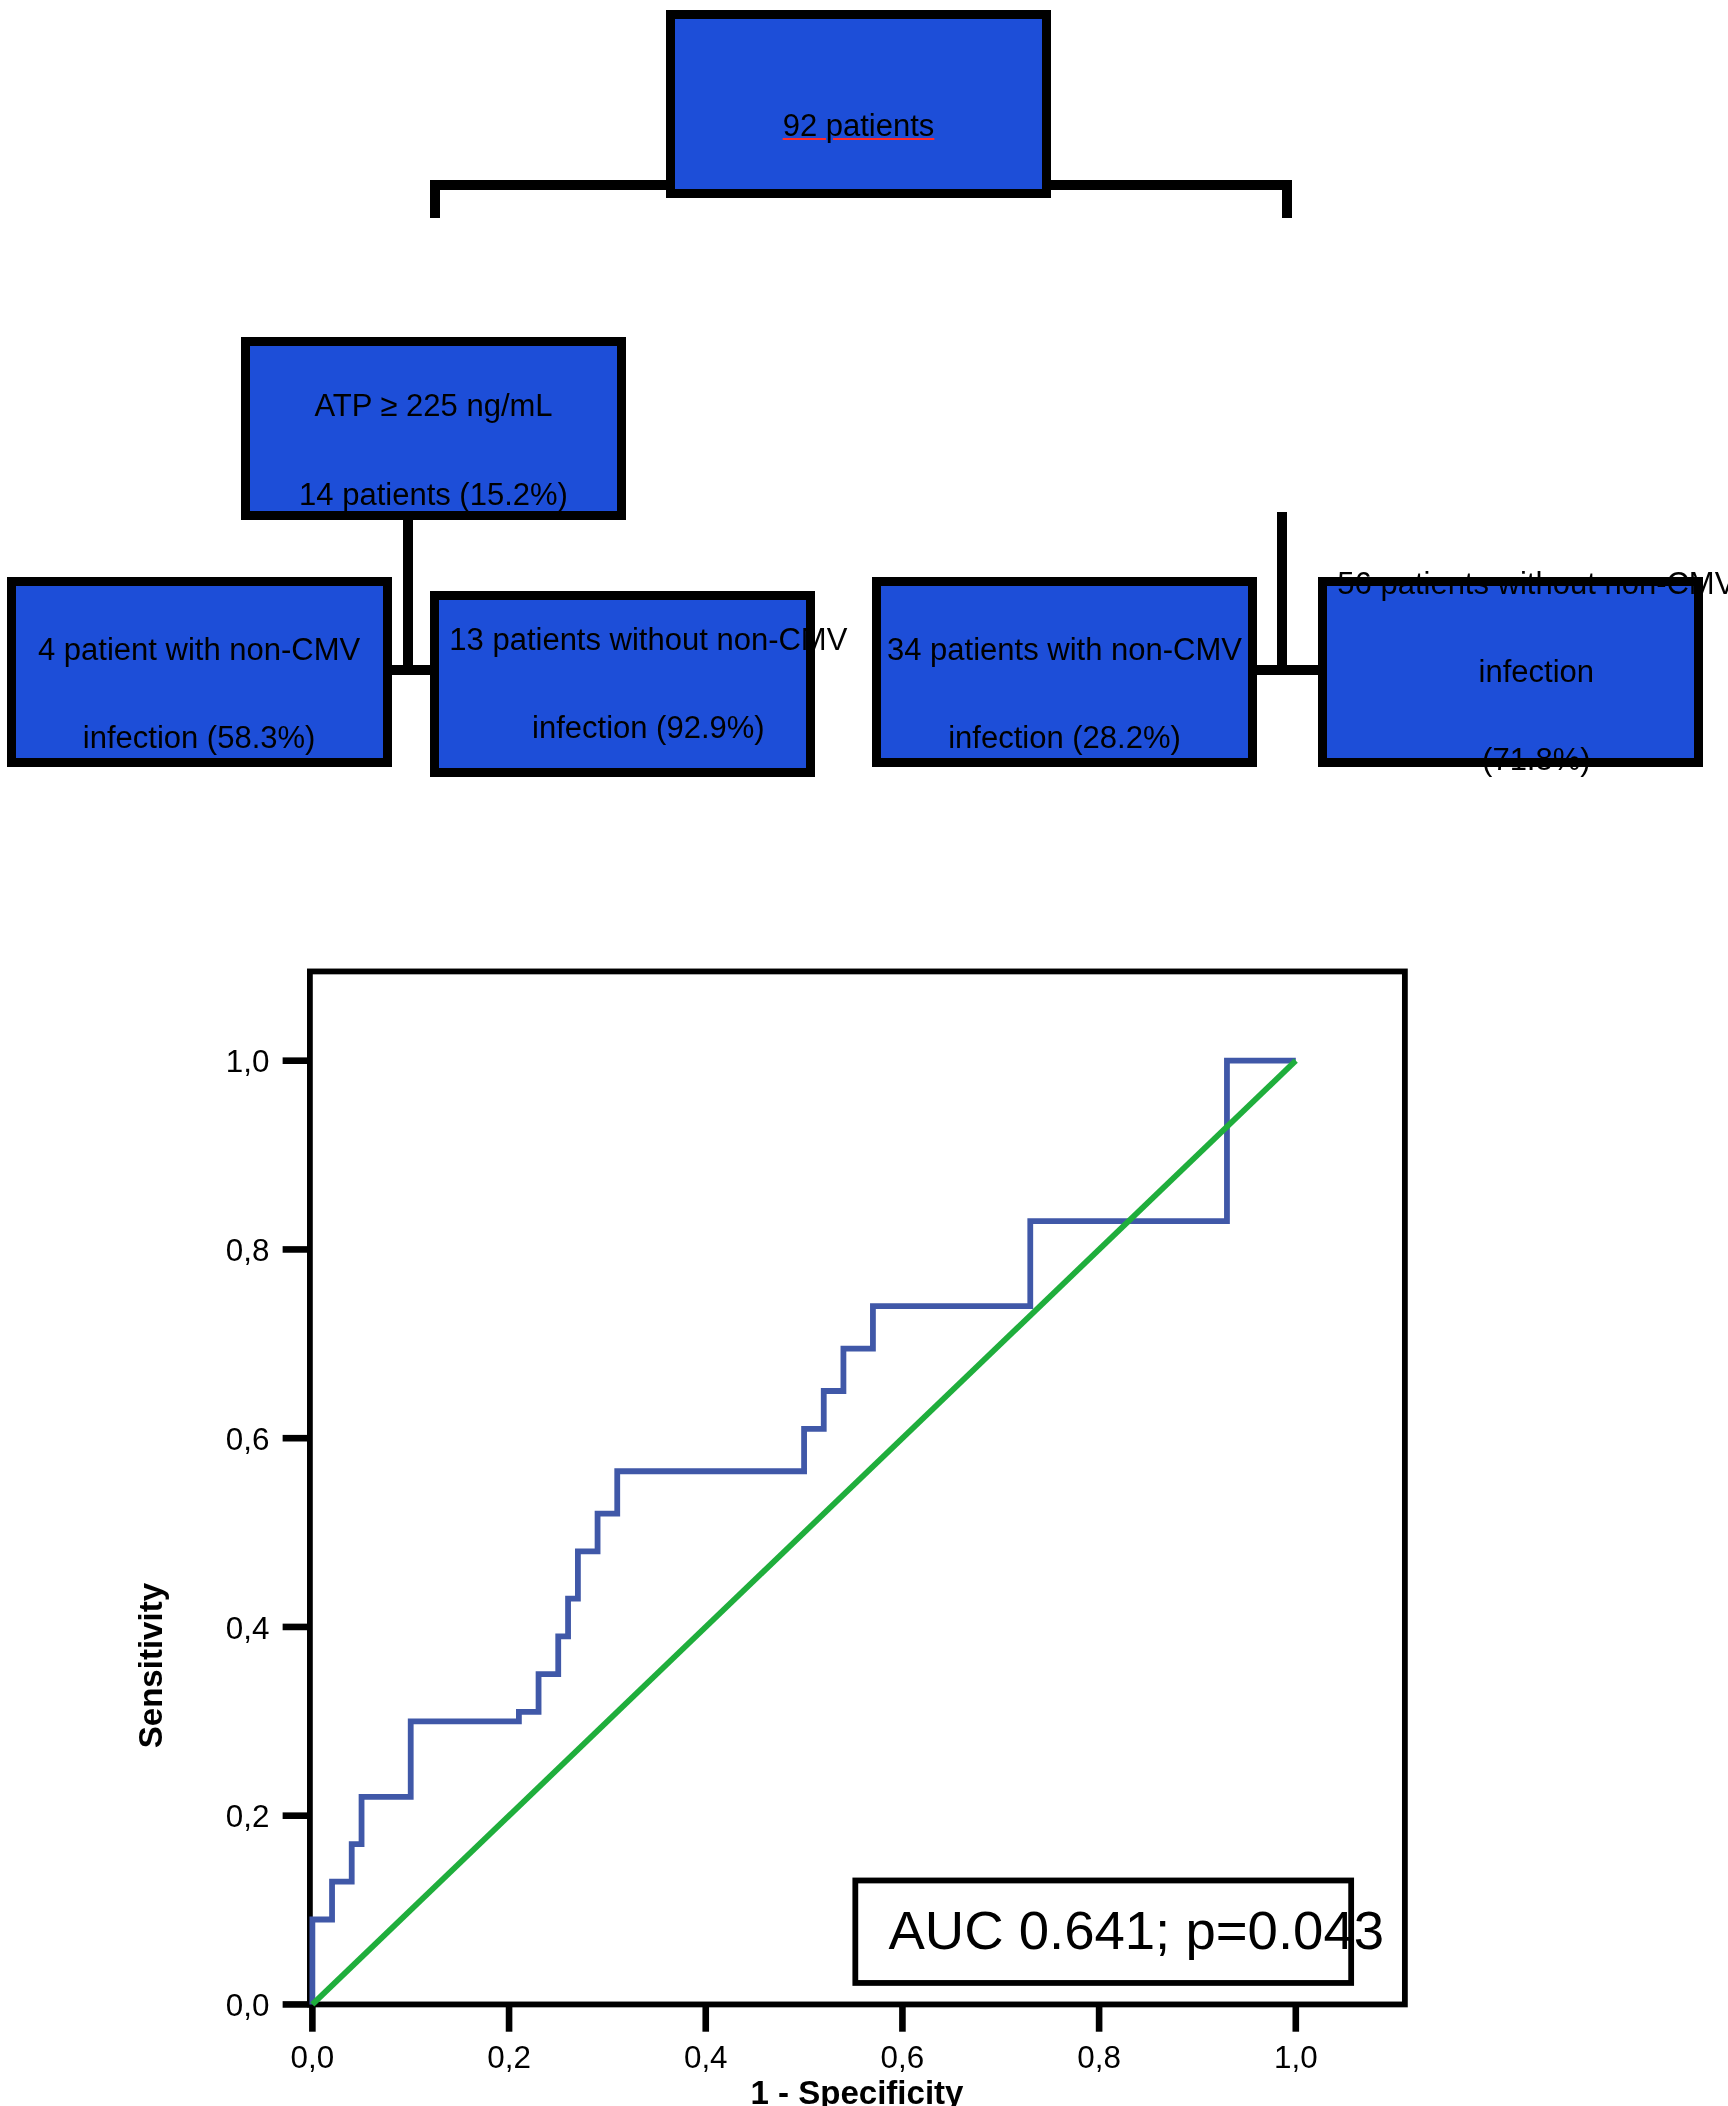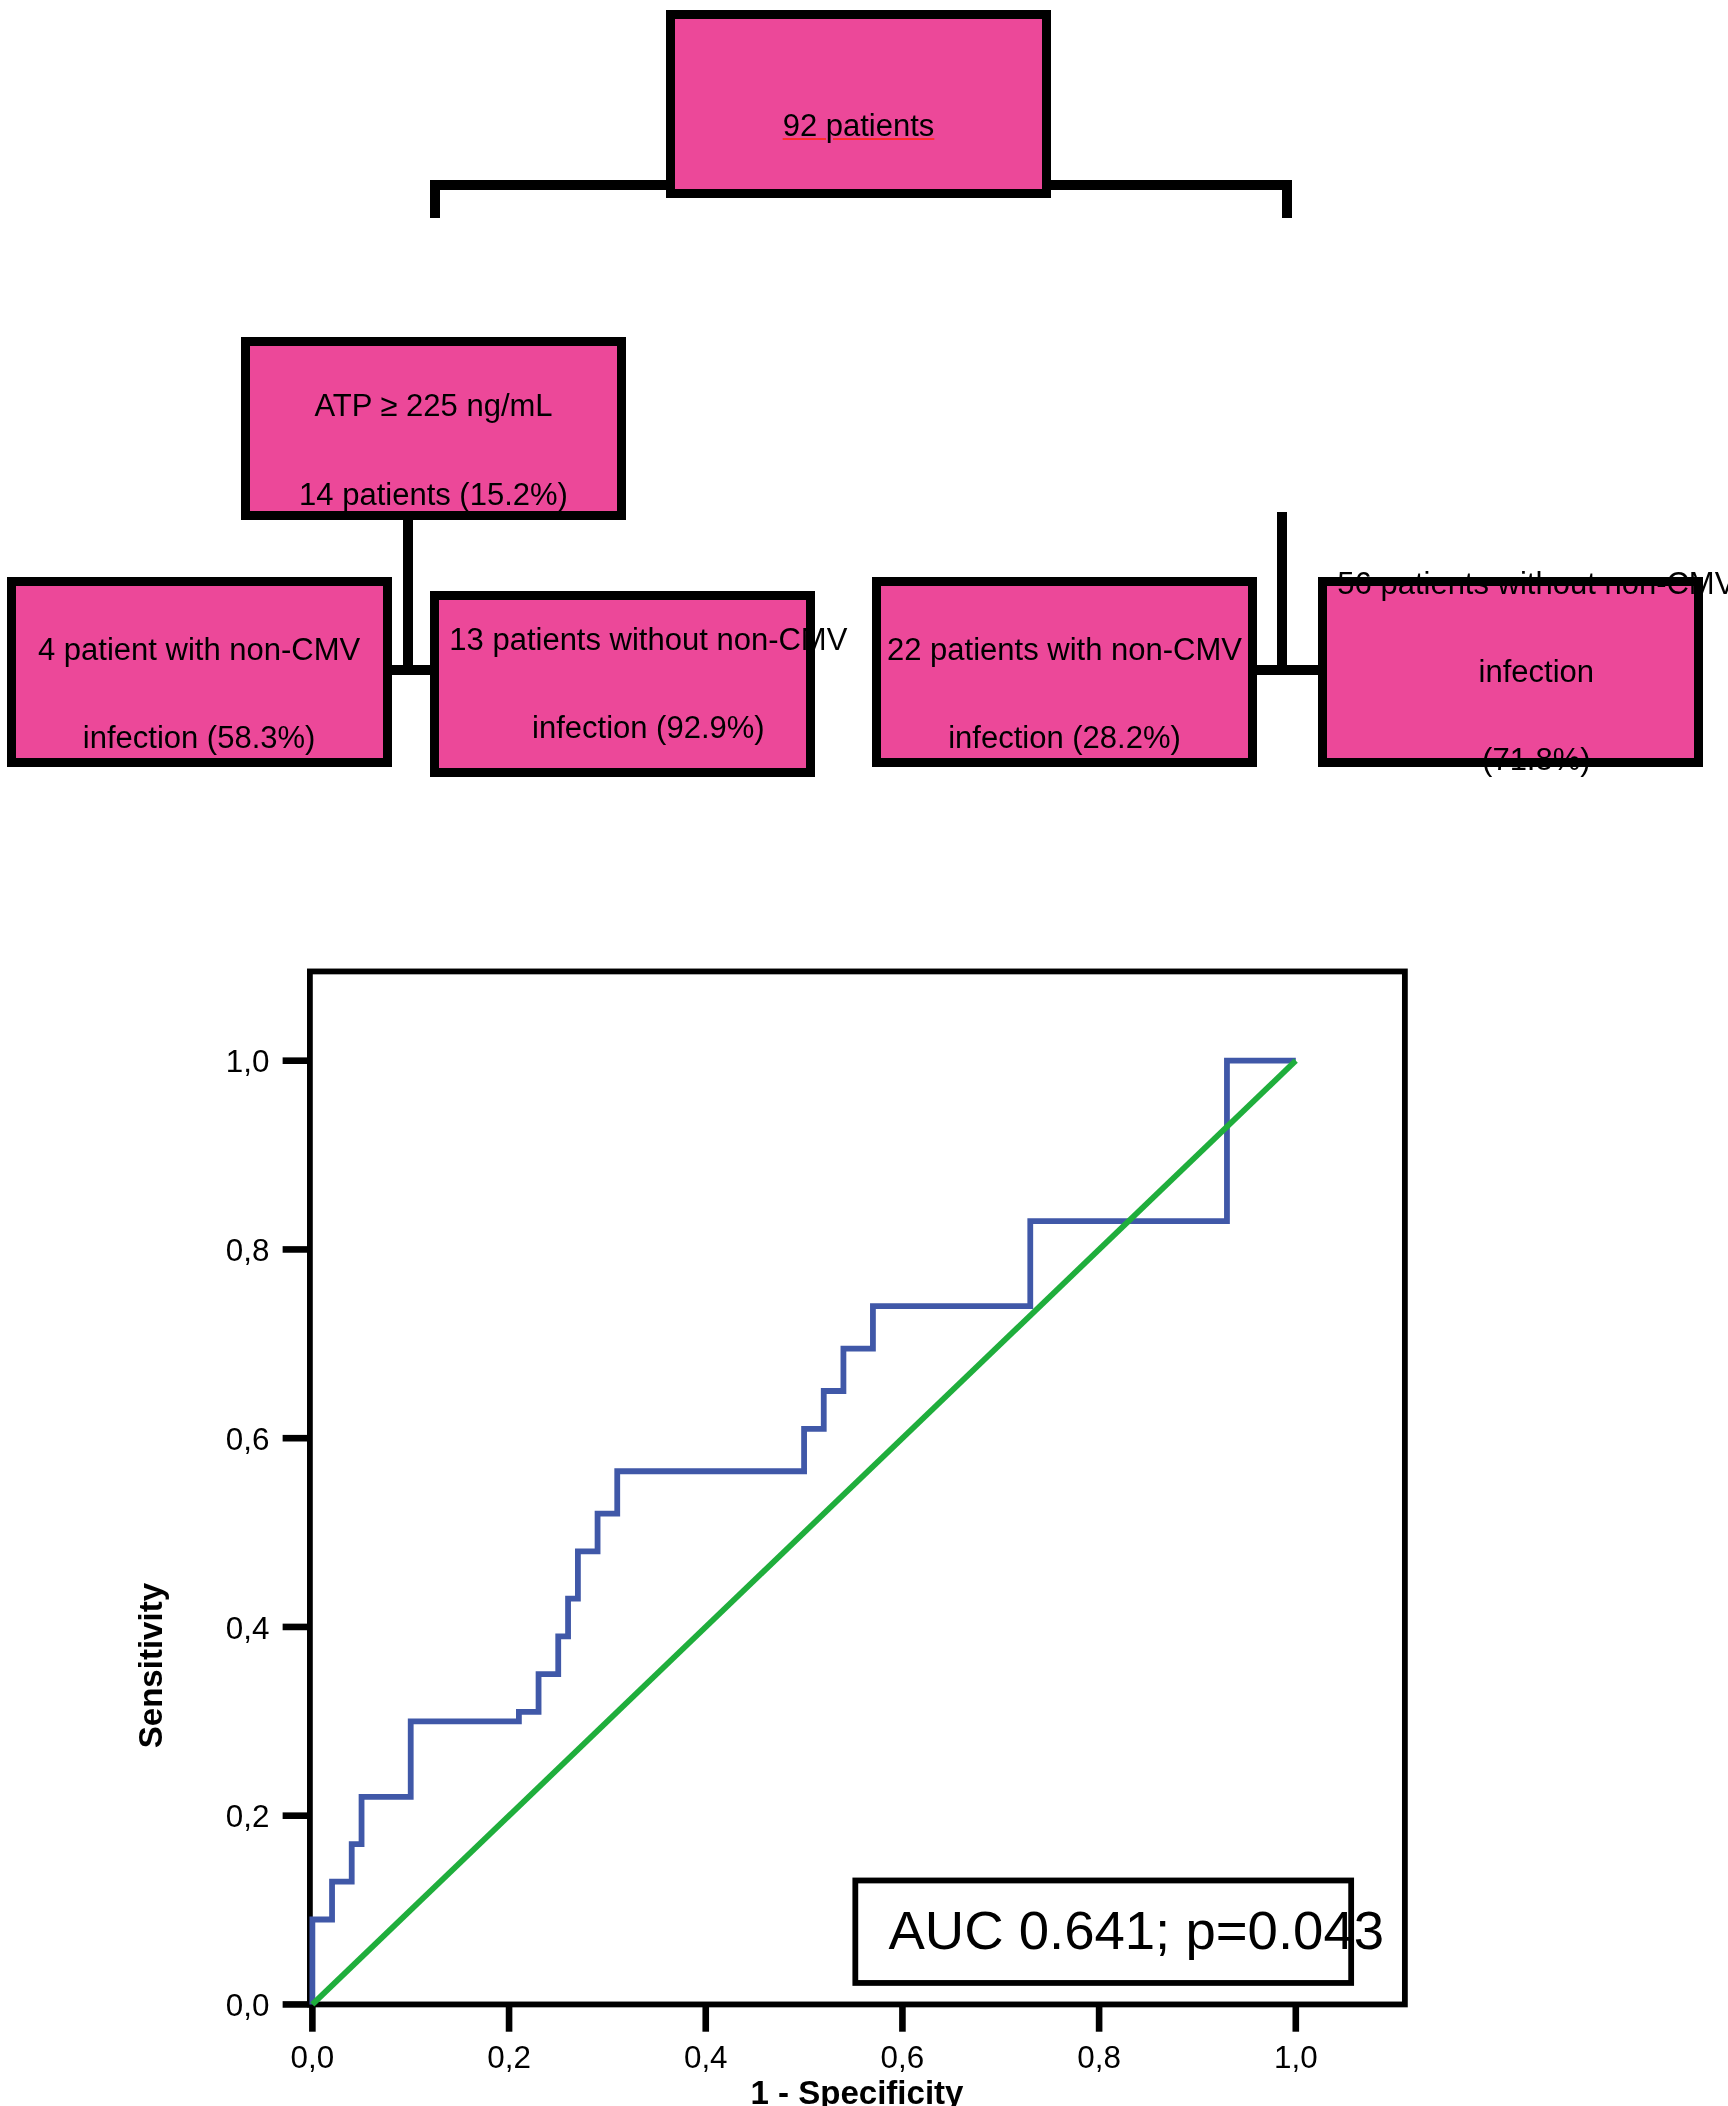--- a/index.html
+++ b/index.html
@@ -3,21 +3,21 @@
 <meta charset="utf-8">
 <style>
   html,body{margin:0;padding:0;background:#ffffff;}
   body{width:1728px;height:2107px;position:relative;
        font-family:"Liberation Sans",sans-serif;color:#000;}
 
   
   #flowchart{position:absolute;left:0;top:0;width:1728px;height:835px;}
 
   .node{position:absolute;box-sizing:border-box;border:9px solid #000;
-        background:#ec4899;display:flex;align-items:center;justify-content:center;
+        background:#1d4ed8;display:flex;align-items:center;justify-content:center;
         text-align:center;z-index:3;}
   .node .txt{font-size:31px;line-height:1.42;white-space:pre-line;}
   .node.overflow .txt{white-space:pre;}
 
   .u{ text-decoration:underline; text-decoration-color:#ff2d2d;
       text-decoration-thickness:1.7px; text-underline-offset:1.7px;}
 
   .edge{position:absolute;background:#000;z-index:1;}
 
   
@@ -65,21 +65,21 @@
 
   <div class="node overflow" style="left:430px;top:577px;width:385px;height:186px;margin-top:14px;">
     <div class="txt">
       <span>13 patients without non-CMV</span><br>
       <span>infection (92.9%)</span>
     </div>
   </div>
 
   <div class="node" style="left:872px;top:577px;width:385px;height:190px;">
     <div class="txt">
-      <span>22 patients with non-CMV</span><br>
+      <span>34 patients with non-CMV</span><br>
       <span>infection (28.2%)</span>
     </div>
   </div>
 
   <div class="node overflow" style="left:1318px;top:577px;width:385px;height:190px;">
     <div class="txt">
       <span>56 patients without non-CMV</span><br>
       <span>infection</span><br>
       <span>(71.8%)</span>
     </div>

